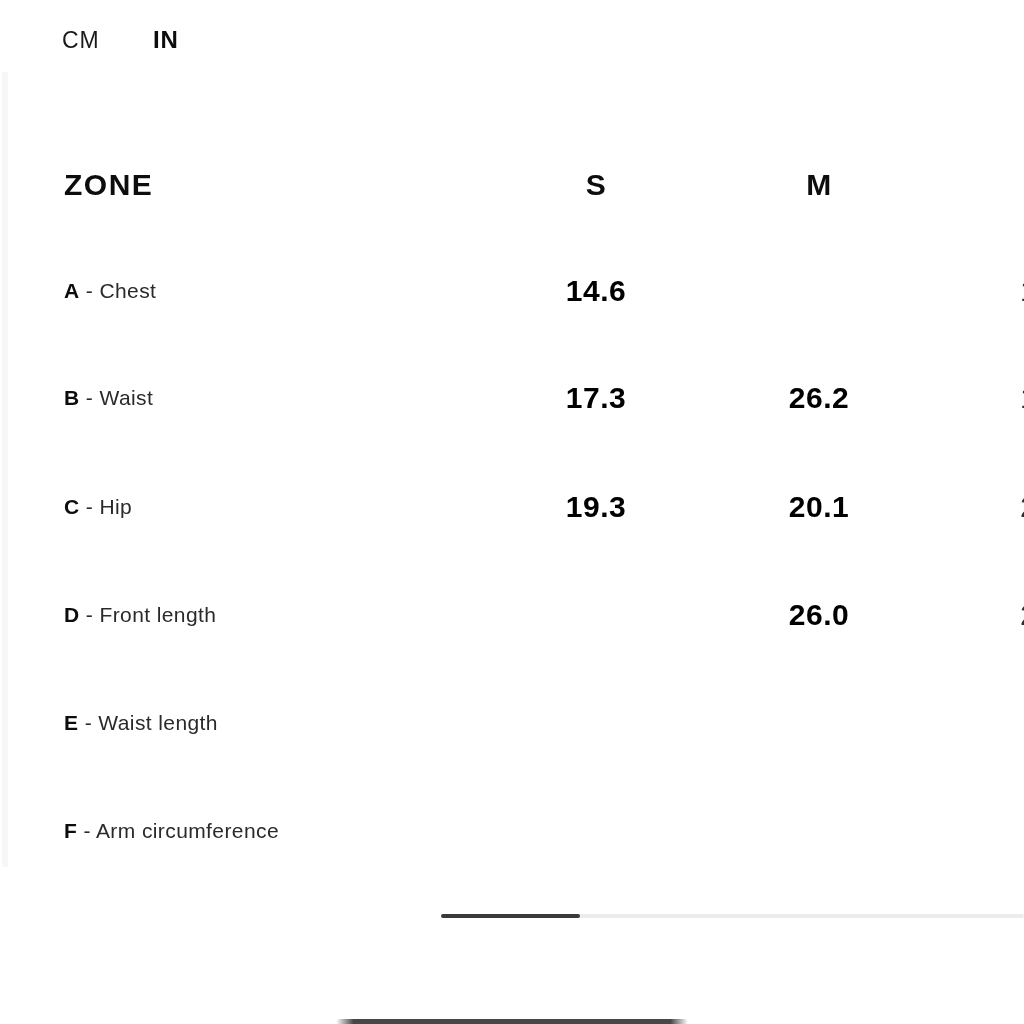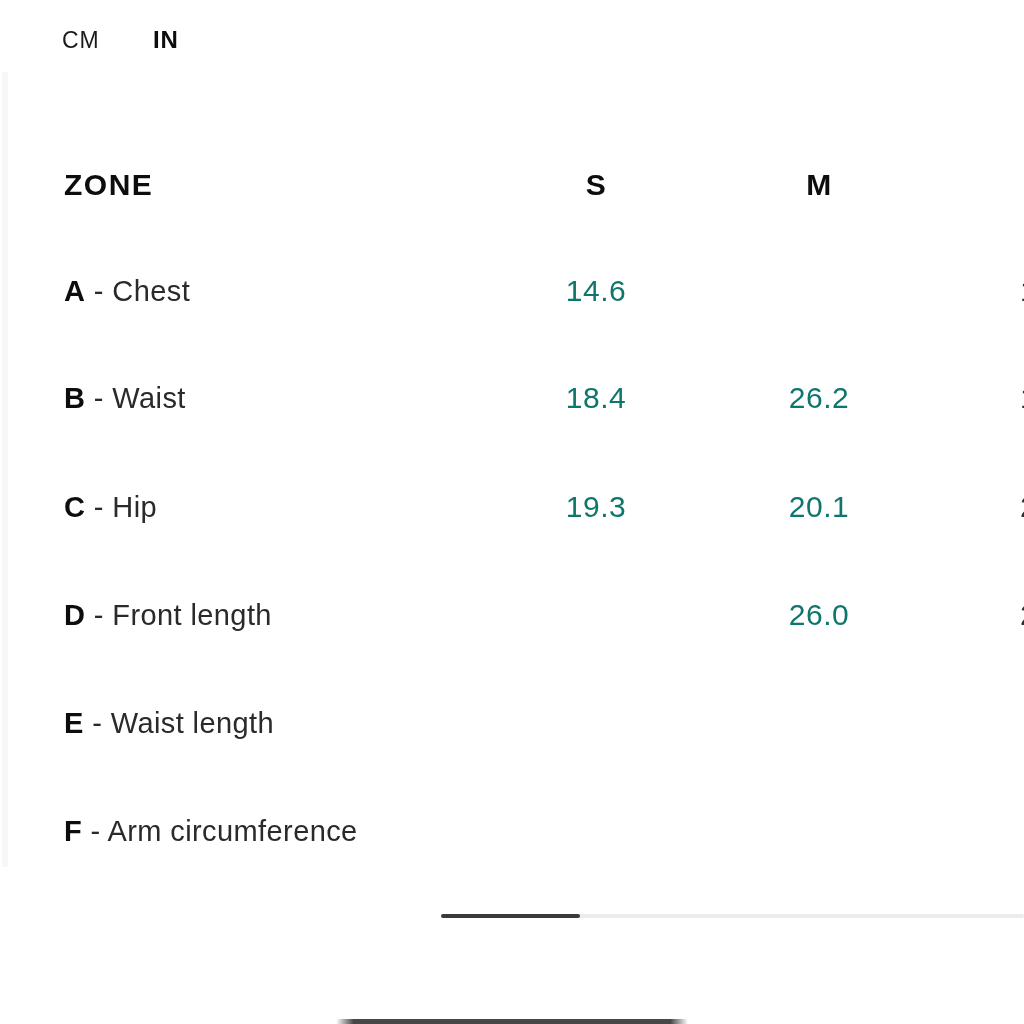--- a/index.html
+++ b/index.html
@@ -50,25 +50,25 @@
   }
   .col-s, .col-m {
     position: absolute; top: 0; width: 220px;
     text-align: center;
     font-size: 30px; line-height: 40px;
     letter-spacing: 0.5px;
   }
   .col-s { left: 482px; }
   .col-m { left: 705px; }
   .size-head { font-weight: 700; color: #0d0d0d; }
-  .cell-value { font-weight: 400; color: #0f766e; }
+  .cell-value { font-weight: 700; color: #000000; }
 
   .row-label {
     position: absolute; left: 60px; top: 0;
-    font-size: 29px; line-height: 40px;
+    font-size: 21px; line-height: 40px;
     color: #2a2a2a; letter-spacing: 0.4px;
     white-space: pre;
   }
   .row-letter { font-weight: 700; color: #0d0d0d; }
   .row-sep, .row-name { font-weight: 400; white-space: pre; }
 
   
   .cut-cell {
     position: absolute; left: 1016px; top: 0;
     font-size: 30px; line-height: 40px;
@@ -113,21 +113,21 @@
   </div>
 
   <div class="abs trow row-a">
     <span class="row-label"><span class="row-letter">A</span><span class="row-sep"> - </span><span class="row-name">Chest</span></span>
     <span class="col-s cell-value">14.6</span>
     <span class="cut-cell">1</span>
   </div>
 
   <div class="abs trow row-b">
     <span class="row-label"><span class="row-letter">B</span><span class="row-sep"> - </span><span class="row-name">Waist</span></span>
-    <span class="col-s cell-value">18.4</span>
+    <span class="col-s cell-value">17.3</span>
     <span class="col-m cell-value">26.2</span>
     <span class="cut-cell">1</span>
   </div>
 
   <div class="abs trow row-c">
     <span class="row-label"><span class="row-letter">C</span><span class="row-sep"> - </span><span class="row-name">Hip</span></span>
     <span class="col-s cell-value">19.3</span>
     <span class="col-m cell-value">20.1</span>
     <span class="cut-cell">2</span>
   </div>

